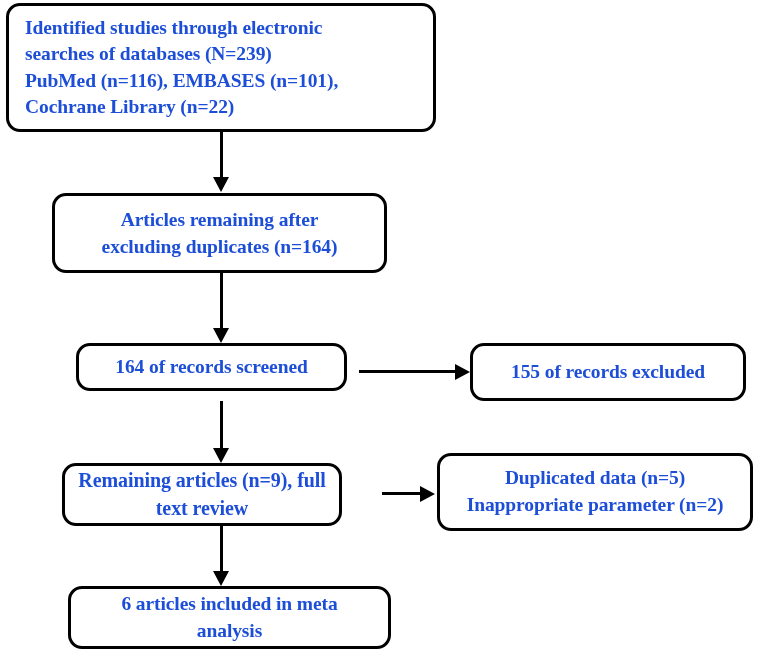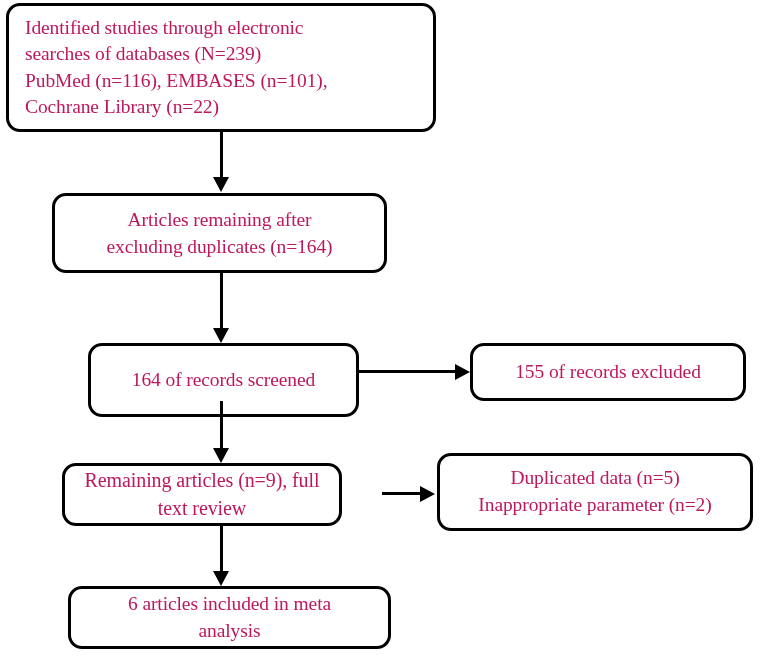--- a/index.html
+++ b/index.html
@@ -17,22 +17,22 @@
     font-family: "Liberation Serif", "DejaVu Serif", serif;
   }
   .node {
     position: absolute;
     box-sizing: border-box;
     border: 3px solid #000000;
     border-radius: 14px;
     background: #ffffff;
     display: flex;
     align-items: center;
-    color: #be185d;
-    font-weight: normal;
+    color: #1d4ed8;
+    font-weight: bold;
     line-height: 1.30;
     letter-spacing: -0.1px;
   }
   .node .node-text {
     display: block;
     width: 100%;
     white-space: pre-line;
   }
   
   .align-left  { justify-content: flex-start; }
@@ -47,21 +47,21 @@
     font-size: 19.5px;
     line-height: 1.345;
   }
   #node-duplicates {
     left: 52px; top: 193px; width: 335px; height: 80px;
     padding: 0 10px;
     font-size: 19.5px;
     line-height: 1.40;
   }
   #node-screened {
-    left: 88px; top: 343px; width: 271px; height: 74px;
+    left: 76px; top: 343px; width: 271px; height: 48px;
     padding: 0 13px;
     font-size: 19.5px;
   }
   #node-excluded {
     left: 470px; top: 343px; width: 276px; height: 58px;
     padding: 0 25px;
     font-size: 19.5px;
   }
   #node-fulltext {
     left: 62px; top: 463px; width: 280px; height: 63px;

